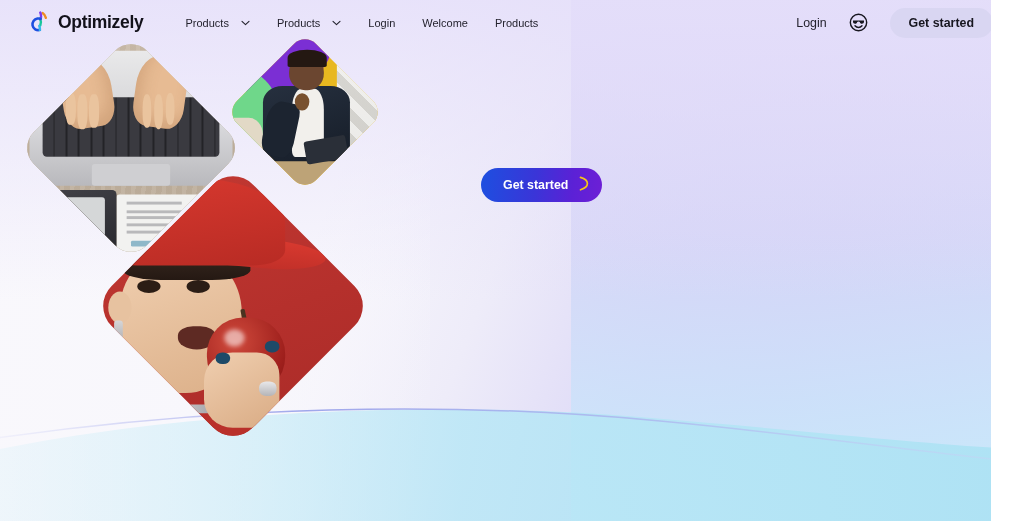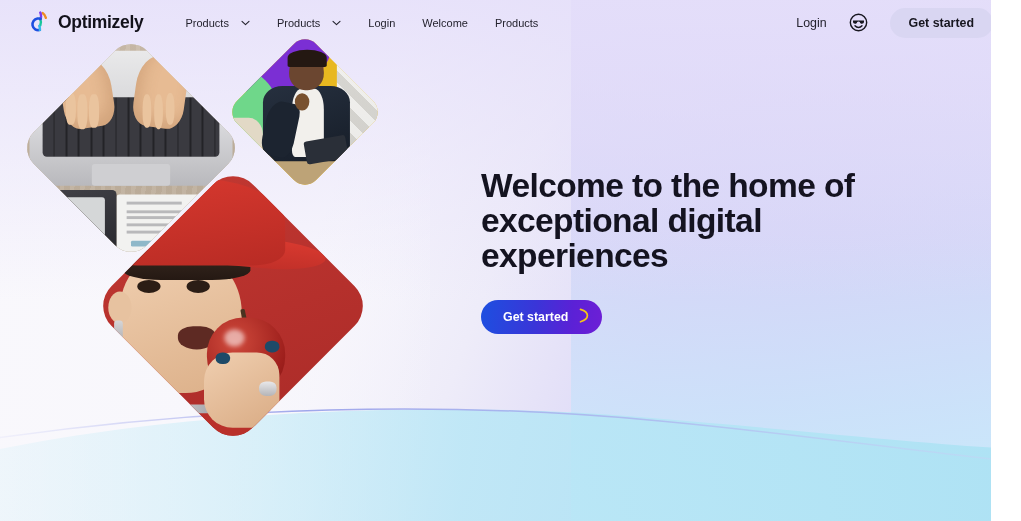--- a/index.html
+++ b/index.html
@@ -500,21 +500,20 @@
           <div class="wm-nail b"></div>
           <div class="wm-ring"></div>
         </div>
       </div>
     </div>
 
   </div>
 
   <section class="hero">
 
-    <h1>Welcome to the home of exceptional digital experiences</h1>
 
 
     <button class="btn-hero">
       <span>Get started</span>
       <span class="crescent">
         <svg width="13" height="15" viewBox="0 0 13 15" aria-hidden="true">
           <path d="M2.5 1.4 C6.6 2.6 9.4 5.0 9.4 7.6 C9.4 10.2 6.6 12.6 2.5 13.8" fill="none" stroke="#f5c518" stroke-width="1.7" stroke-linecap="round"></path>
         </svg>
       </span>
     </button>

